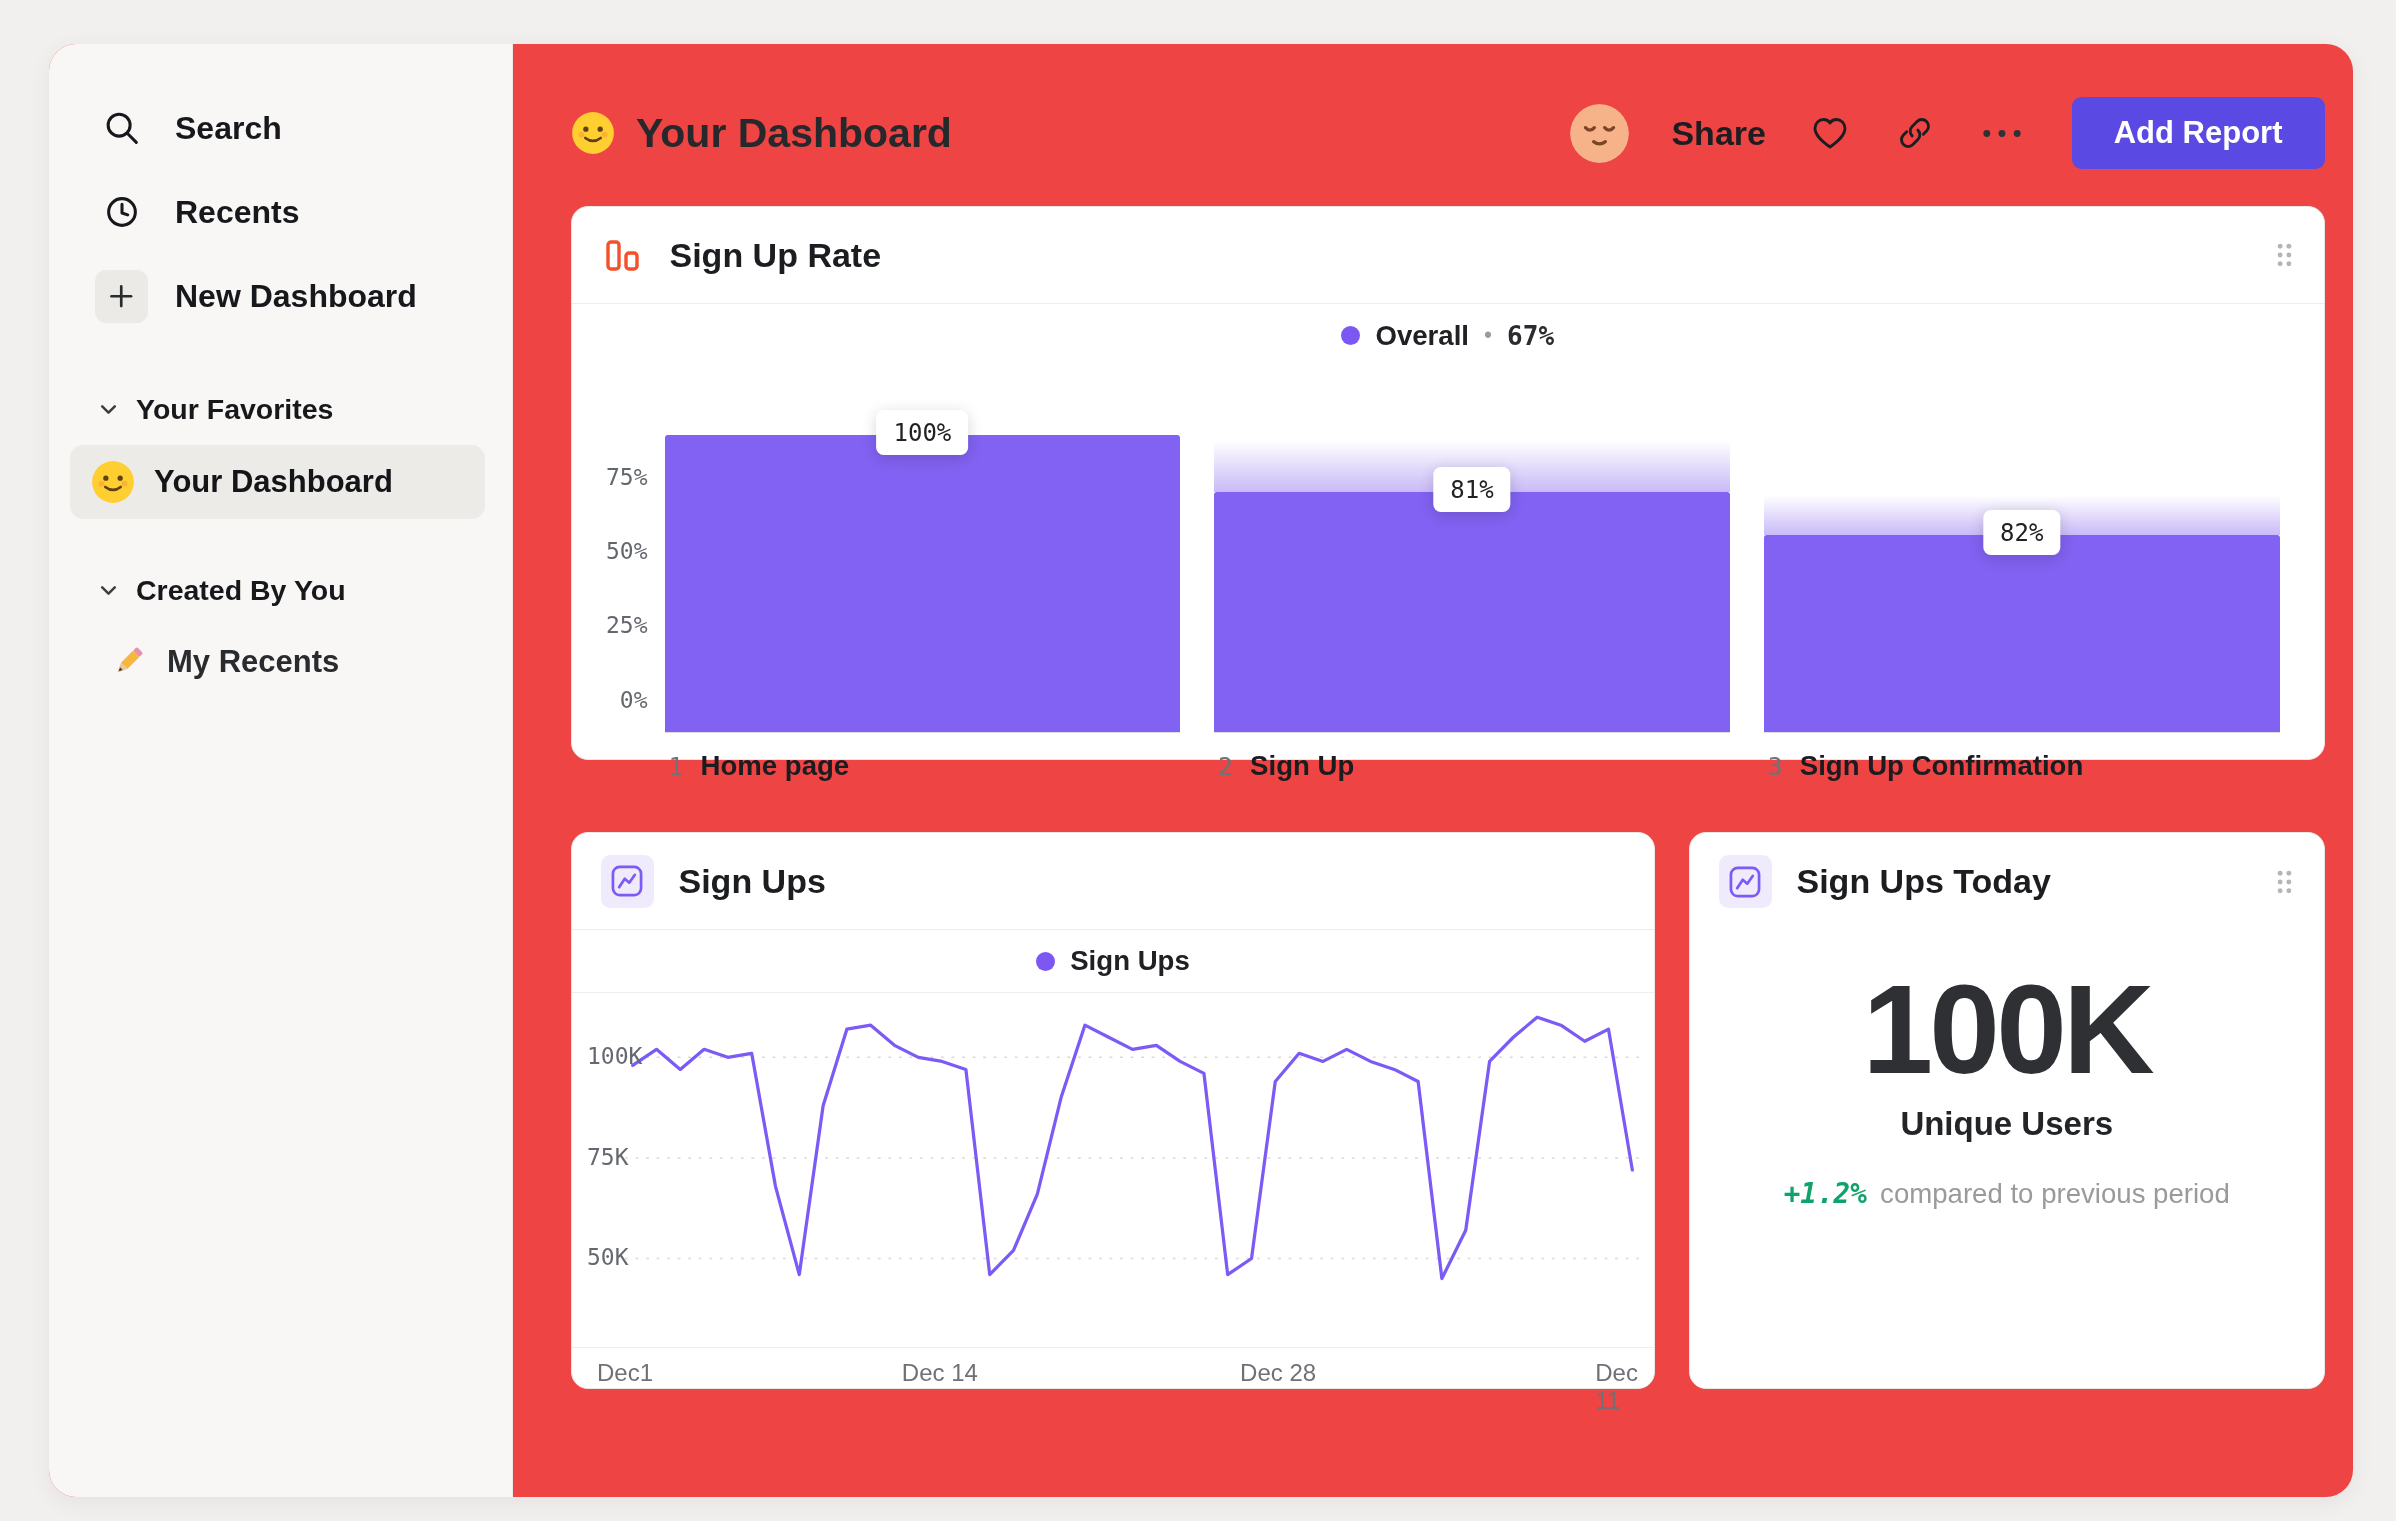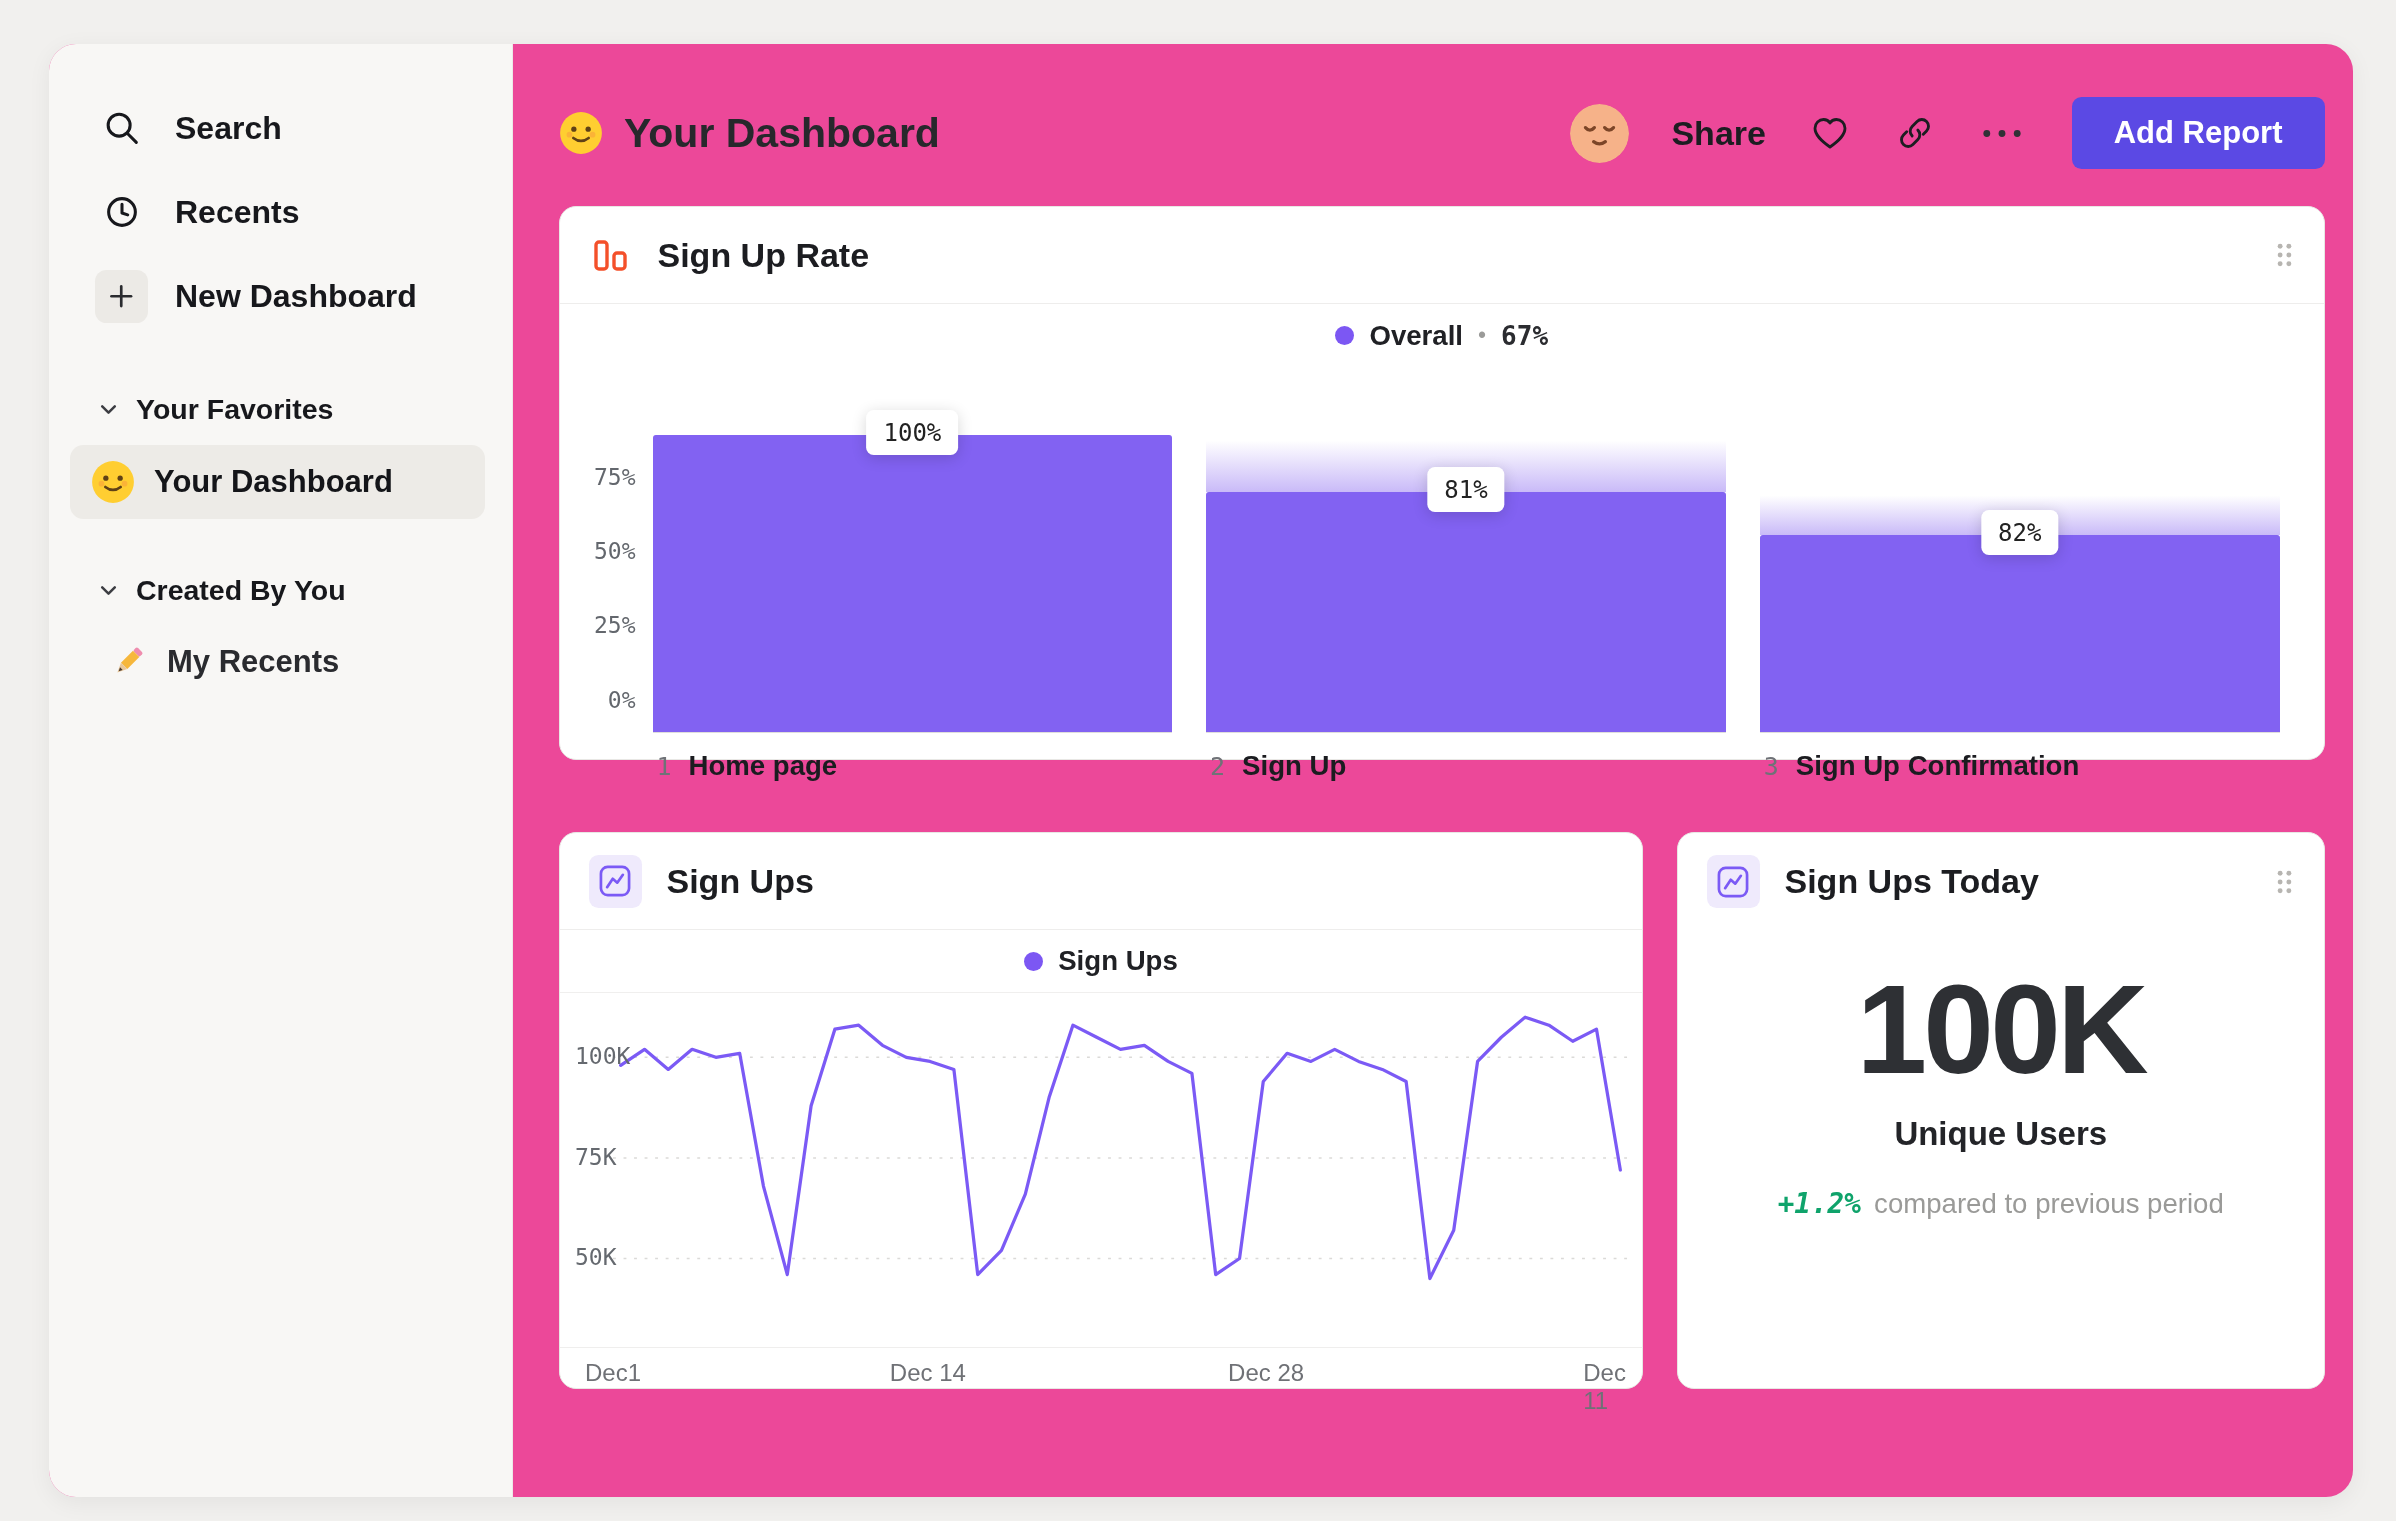--- a/index.html
+++ b/index.html
@@ -9,25 +9,26 @@
     font-family:"Liberation Sans", sans-serif;
     color:#1c1d21;
     overflow:hidden;
     position:relative;
   }
   .mono { font-family:"DejaVu Sans Mono", monospace; }
 
   .app {
     position:absolute; left:49px; top:44px;
     width:2304px; height:1453px;
-    background:#ec4899;
+    background:#ef4444;
     border-radius:27px;
     box-shadow:0 5.7px 23px rgba(0,0,0,0.06);
     display:flex;
     overflow:hidden;
+    gap:12px;
   }
 
   
   .sidebar {
     width:464px; flex-shrink:0;
     background:#f8f7f5;
     border-right:1px solid #eceae7;
     padding-top:42px;
   }
   .nav-row {
@@ -119,21 +120,21 @@
   .stat-card { flex:1; height:557px; }
 
   .lc-chart { position:relative; height:354px; }
   .lc-svg { position:absolute; left:53px; top:0; width:calc(100% - 67px); height:354px; }
   .lc-ylabel { position:absolute; left:15px; font-size:23px; color:#65696f; }
   .lc-xrow { height:44px; border-top:1.4px solid #efeeed; position:relative; }
   .lc-xlabel { position:absolute; top:11.4px; transform:translateX(-50%); font-size:24px; color:#6f7176; }
 
   .stat-body { display:flex; flex-direction:column; align-items:center; }
   .stat-value { font-size:127px; font-weight:700; letter-spacing:-3.8px; color:#2e3034; margin-top:36px; line-height:1; }
-  .stat-label { font-size:33px; font-weight:700; color:#232428; margin-top:22px; }
+  .stat-label { font-size:33px; font-weight:700; color:#232428; margin-top:12px; }
   .stat-delta-row { margin-top:34px; font-size:27.6px; color:#9a9a98; display:flex; gap:13.3px; align-items:baseline; }
   .delta { color:#0fa36b; font-weight:700;font-style:italic; }
 </style>
 </head>
 <body>
 
 <div class="app">
 
   <aside class="sidebar">
     <div id="sidebar-nav">

